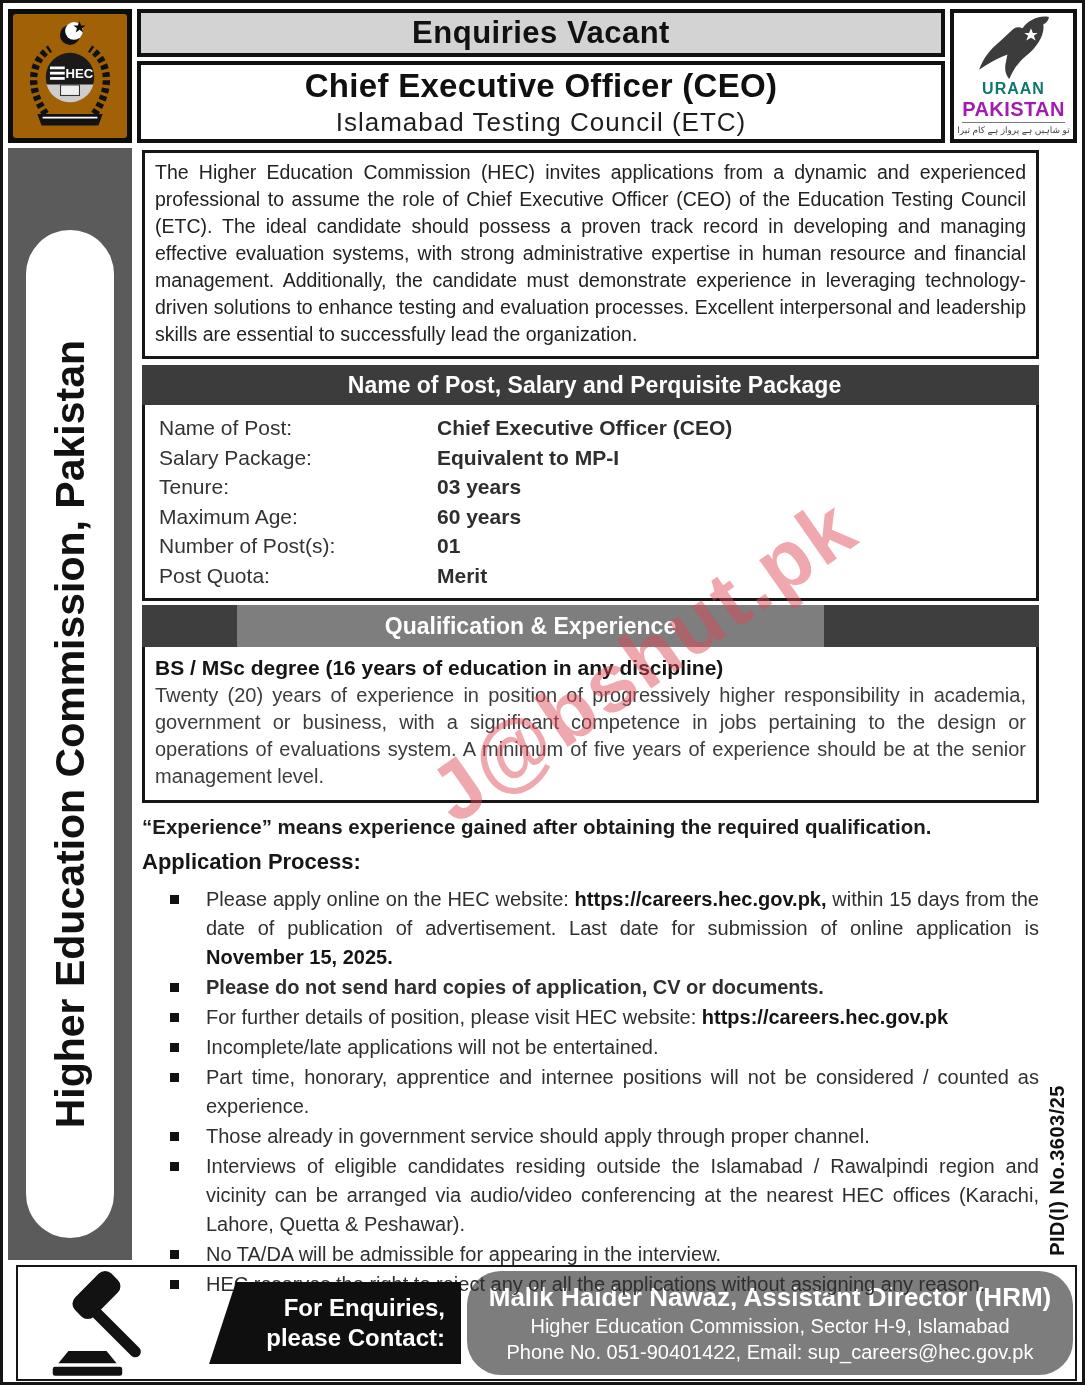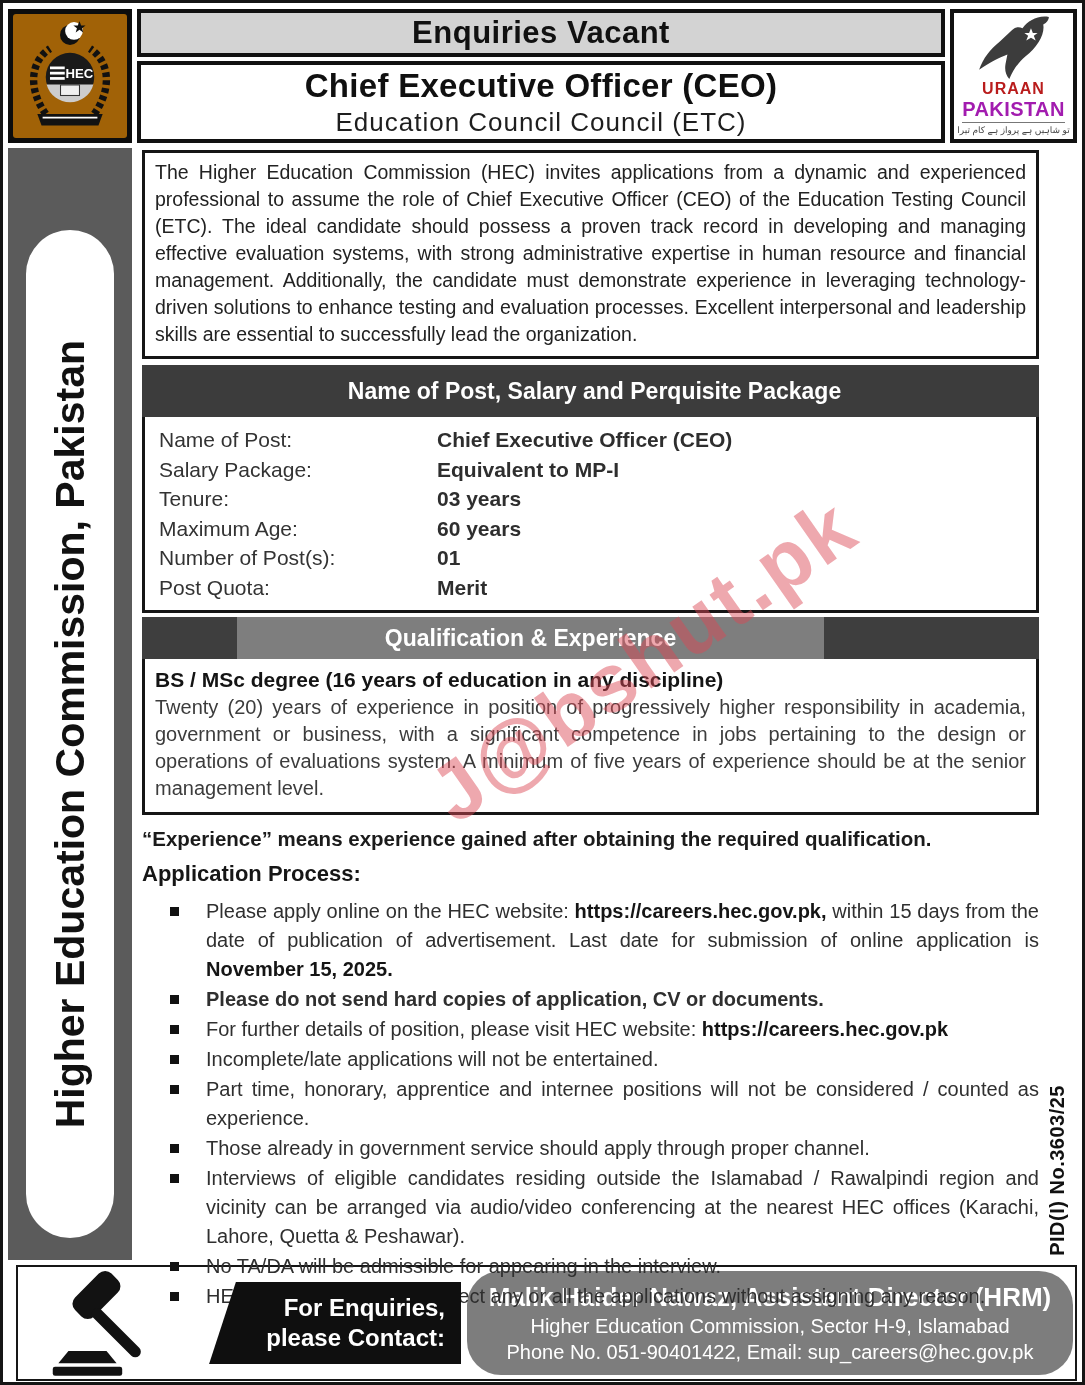--- a/index.html
+++ b/index.html
@@ -20,39 +20,39 @@
   .pv-banner{ border:4px solid #111; background:#d3d3d3; height:48px;
     display:flex; align-items:center; justify-content:center;
     font-weight:bold; font-size:31px; letter-spacing:.5px; color:#111; }
   .title-box{ border:4px solid #111; background:#fff; flex:1;
     display:flex; flex-direction:column; align-items:center; justify-content:center; gap:2px; }
   .main-title{ font-weight:bold; font-size:33px; color:#101010; letter-spacing:.3px; }
   .sub-title{ font-size:26px; color:#1e1e1e; letter-spacing:1px; }
   .uraan-box{ width:127px; flex:none; border:4px solid #111; background:#fff;
     display:flex; flex-direction:column; align-items:center; justify-content:flex-start;
     padding-top:2px; }
-  .uraan-word1{ font-weight:bold; font-size:16px; color:#b91c1c; letter-spacing:1px; line-height:1.05; }
+  .uraan-word1{ font-weight:bold; font-size:16px; color:#0f766e; letter-spacing:1px; line-height:1.05; }
   .uraan-word2{ font-weight:bold; font-size:20px; color:#a21caf; letter-spacing:.4px; line-height:1.1;
     border-bottom:1px solid #777; padding-bottom:2px; }
   .uraan-urdu{ font-size:9px; color:#444; margin-top:2px; direction:rtl; }
 
   
   .body-row{ display:flex; margin:5px 5px 0 5px; height:1112px; }
   .sidebar{ width:124px; flex:none; background:#5b5b5b; position:relative; }
   .capsule{ position:absolute; left:18px; top:82px; width:88px; bottom:22px;
     background:#fff; border-radius:44px; display:flex; align-items:center; justify-content:center; }
   .vtext{ writing-mode:vertical-rl; transform:rotate(180deg);
     font-weight:bold; font-size:41px; color:#111; white-space:nowrap; letter-spacing:0; }
 
   .main{ flex:1; padding:2px 38px 0 10px; position:relative; }
 
   .intro-box{ border:3px solid #161616; padding:6px 10px 8px 10px;
     font-size:19.5px; line-height:27px; color:#222; text-align:justify; }
 
-  .post-banner{ margin-top:6px; background:#3c3c3c; height:52px;
+  .post-banner{ margin-top:6px; background:#3c3c3c; height:40px;
     display:flex; align-items:center; justify-content:center;
     color:#fff; font-weight:bold; font-size:23px;padding-left:8px; }
   .post-box{ border:3px solid #161616; border-top:none; padding:8px 0 8px 14px; }
   .post-row{ display:flex; line-height:29.5px; font-size:21px; }
   .post-label{ width:278px; flex:none; color:#333; }
   .post-value{ font-weight:bold; color:#2e2e2e; }
 
   .qual-banner{ display:flex; height:42px; margin-top:4px; }
   .qual-banner .seg-dark-l{ width:95px; background:#3e3e3e; flex:none; }
   .qual-banner .seg-gray{ flex:1; background:#7e7e7e; display:flex; align-items:center; justify-content:center;
@@ -120,21 +120,21 @@
           <path d="M19,92 L81,92 L77,103 L23,103 Z" fill="#121212"></path>
           <path d="M24,95.5 L76,95.5" stroke="#fff" stroke-width="1.6"></path>
         </svg>
       </div>
     </div>
 
     <div class="header-center">
       <div class="pv-banner">Enquiries Vacant</div>
       <div class="title-box">
         <div class="main-title">Chief Executive Officer (CEO)</div>
-        <div class="sub-title">Education Council Council (ETC)</div>
+        <div class="sub-title">Islamabad Testing Council (ETC)</div>
       </div>
     </div>
 
     <div class="uraan-box">
       <svg viewBox="0 0 90 70" width="100" height="66">
         <path fill="#3c3c3c" d="M82,2 C70,0 60,6 54,14 C50,12 46,13 43,16 L30,28 C20,36 12,46 8,58 C20,50 30,45 38,42 L36,52 C35,58 36,63 40,68 C44,58 50,50 57,44 C70,34 78,20 76,10 C80,8 82,5 82,2 Z"></path>
         <polygon points="63,14 65,19 70,19 66,22 68,27 63,24 58,27 60,22 56,19 61,19" fill="#fff"></polygon>
       </svg>
       <div class="uraan-word1">URAAN</div>
       <div class="uraan-word2">PAKISTAN</div>

